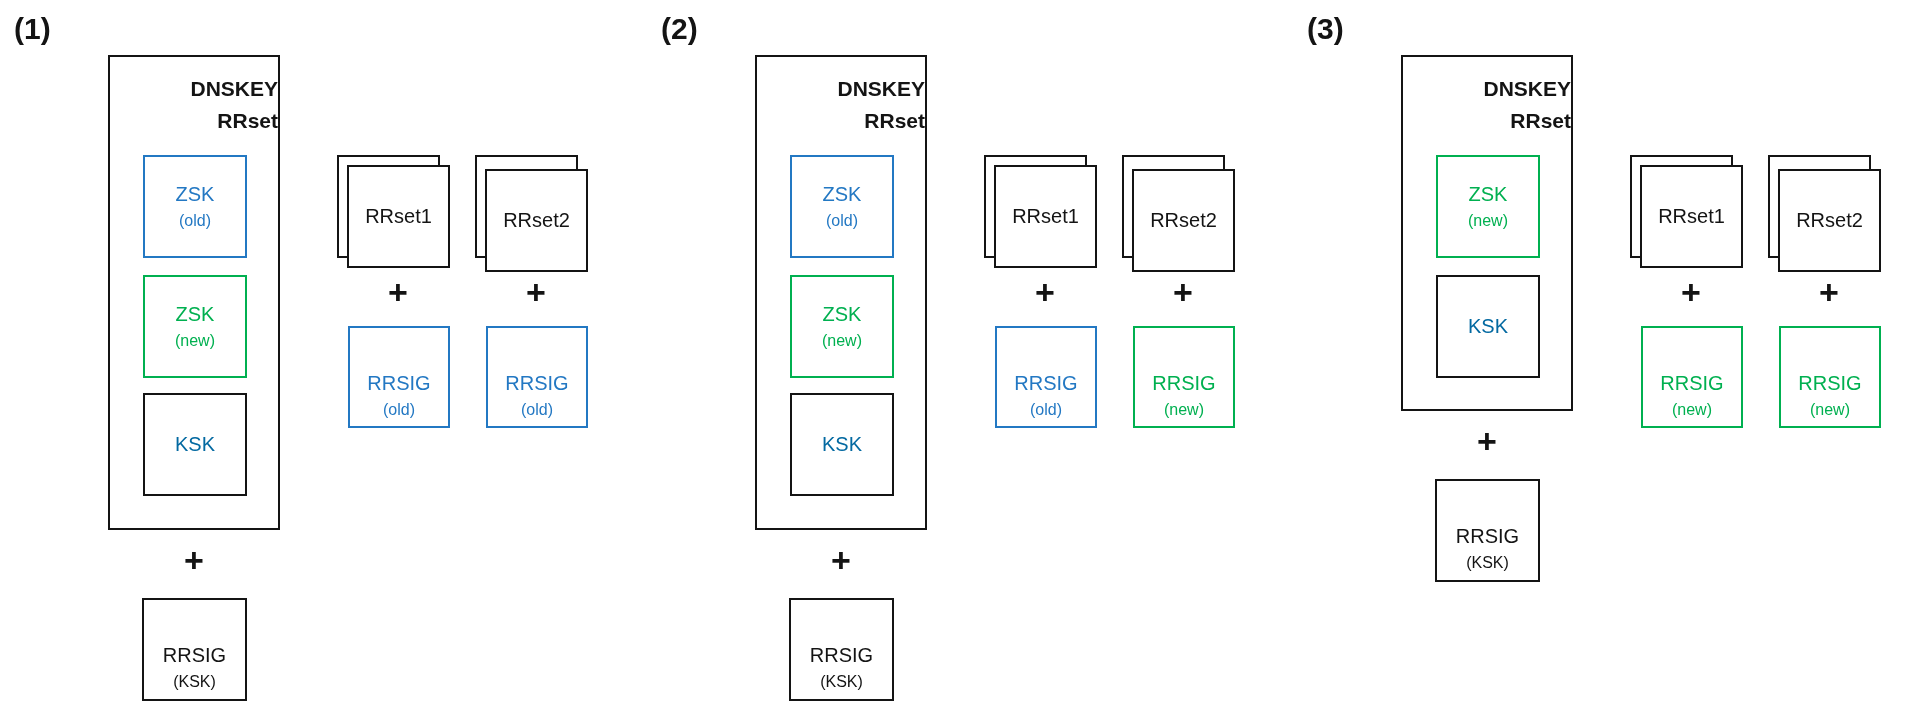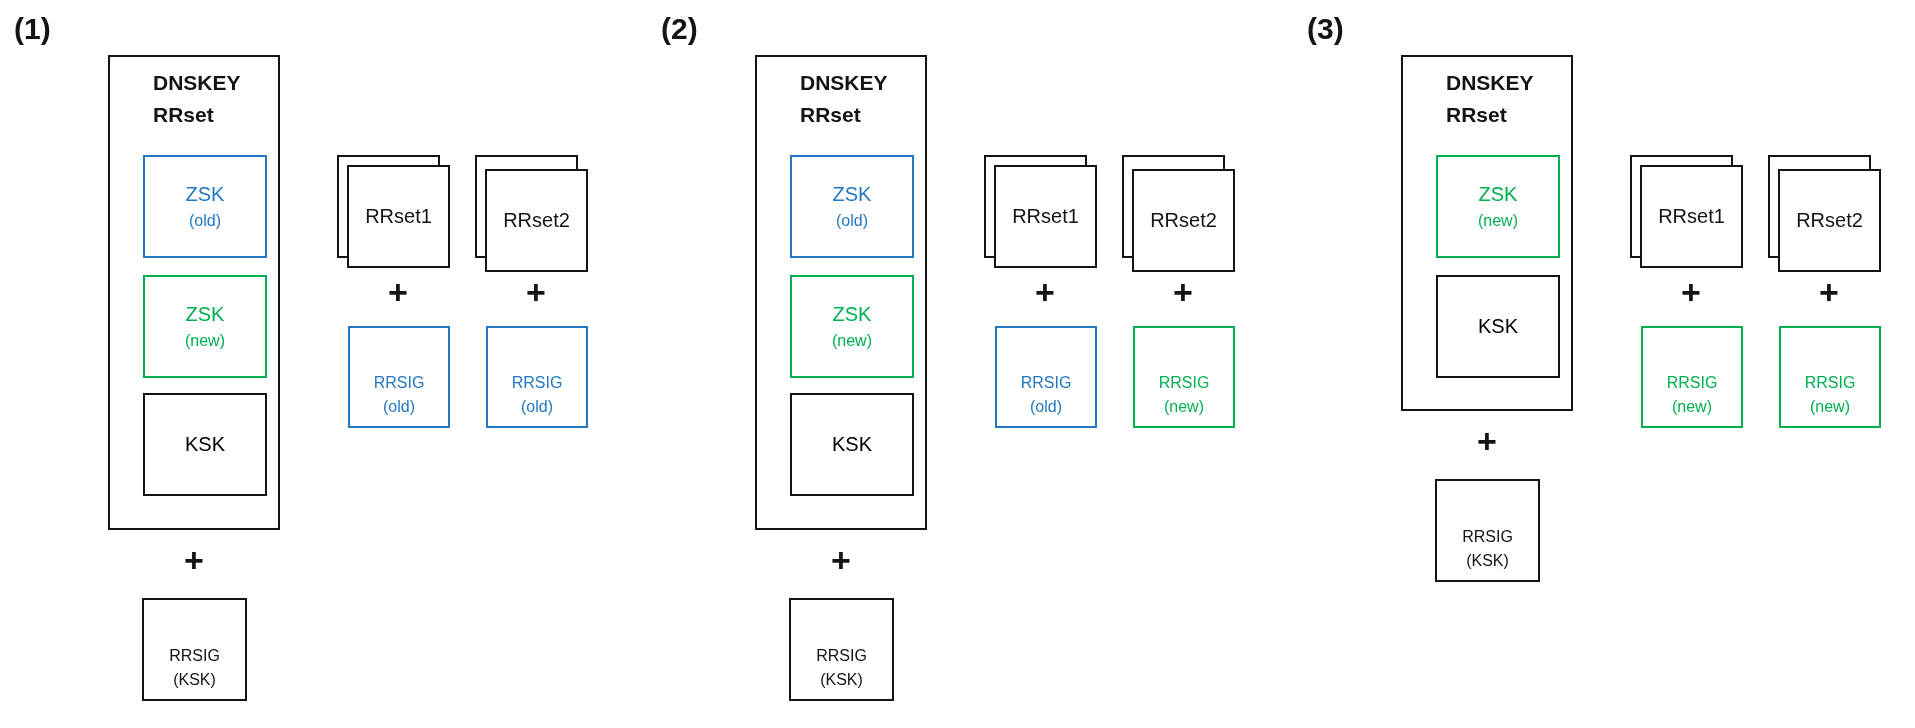--- a/index.html
+++ b/index.html
@@ -10,34 +10,34 @@
   #panel-1{left:0;}
   #panel-2{left:647px;}
   #panel-3{left:1293px;}
 
   .panel-label{position:absolute;left:14px;top:12px;font-size:30px;font-weight:bold;}
 
   
   .dnskey-box{position:absolute;left:108px;top:55px;width:172px;border:2px solid #141414;background:#fff;box-sizing:border-box;}
   .dnskey-box.tall{height:475px;}
   .dnskey-box.short{height:356px;}
-  .dnskey-title{padding-top:10px;text-align:left;font-weight:bold;font-size:21px;line-height:1.5;margin-left:43px;}
-
-  
-  .key-box{position:absolute;left:33px;width:124px;height:103px;border:2px solid;box-sizing:border-box;background:#fff;
+  .dnskey-title{padding-top:16px;text-align:right;font-weight:bold;font-size:21px;line-height:1.5;margin-left:43px;}
+
+  
+  .key-box{position:absolute;left:33px;width:104px;height:103px;border:2px solid;box-sizing:border-box;background:#fff;
            display:flex;flex-direction:column;align-items:center;justify-content:center;gap:6px;text-align:center;}
   .key-pos-0{top:98px;}
   .key-pos-1{top:218px;}
   .key-pos-2{top:336px;}
   .key-name{font-size:20px;}
   .key-qual{font-size:16px;}
 
   .blue{color:var(--blue,#2378C3);border-color:var(--blue,#2378C3);}
   .green{color:var(--green,#00B050);border-color:var(--green,#00B050);}
-  .black{color:#000000;border-color:#141414;}
+  .black{color:#0369a1;border-color:#141414;}
 
   
   .plus{position:absolute;width:60px;text-align:center;font-size:34px;font-weight:bold;line-height:40px;color:#141414;}
   .plus-dnskey{left:164px;top:540px;}
   .panel--short .plus-dnskey{top:421px;}
   .plus-g1{left:368px;top:272px;}
   .plus-g2{left:506px;top:272px;}
 
   
   .rrsig-ksk-box{position:absolute;left:142px;top:598px;width:105px;height:103px;border:2px solid #141414;box-sizing:border-box;background:#fff;
@@ -51,21 +51,21 @@
   .g1.stack-back{left:337px;top:155px;}
   .g1.stack-front{left:347px;top:165px;align-items:center;}
   .g2.stack-back{left:475px;top:155px;}
   .g2.stack-front{left:485px;top:169px;}
 
   
   .rrsig-box{position:absolute;top:326px;width:102px;height:102px;border:2px solid;box-sizing:border-box;background:#fff;
              display:flex;flex-direction:column;align-items:center;justify-content:center;gap:6px;text-align:center;}
   .rrsig-box.g1{left:348px;}
   .rrsig-box.g2{left:486px;}
-  .rrsig-name{font-size:16px;margin-top:36px;}
+  .rrsig-name{font-size:20px;margin-top:36px;}
   .rrsig-qual{font-size:16px;}
 </style>
 </head>
 <body>
 
 <div class="canvas">
 
   <div class="panel" id="panel-1">
     <div class="panel-label">(1)</div>
 

